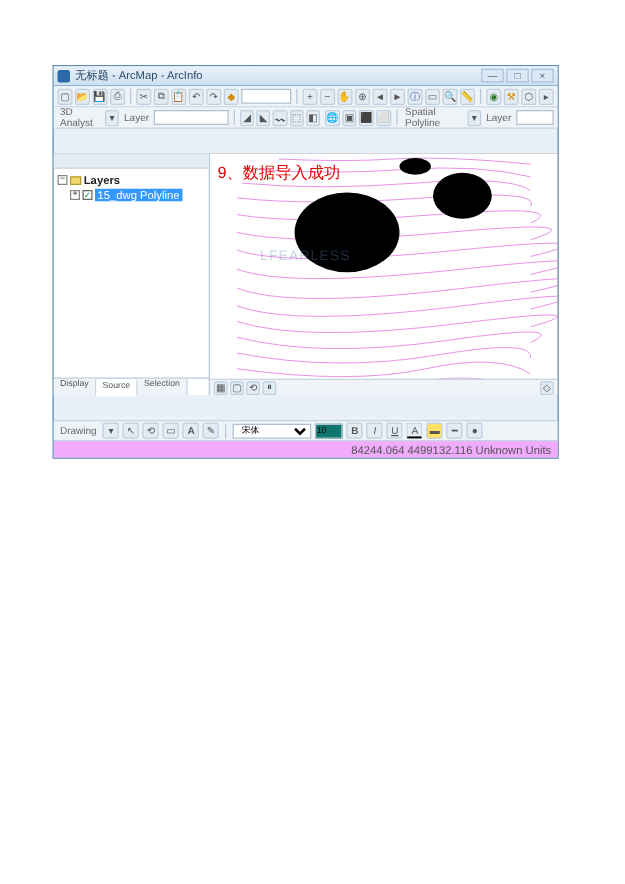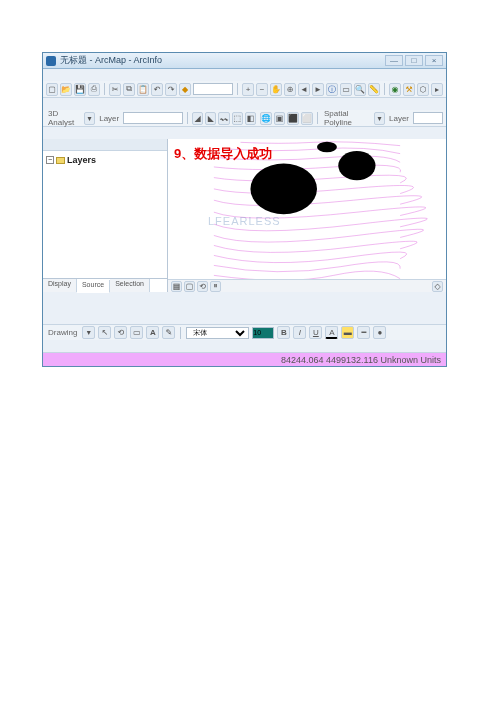--- a/index.html
+++ b/index.html
@@ -1,46 +1,46 @@
 <!DOCTYPE html>
 <html><head>
 <meta charset="utf-8">
 <style>
   * { box-sizing: border-box; margin: 0; padding: 0; font-family: Tahoma, Arial, sans-serif; font-size: 9px; }
   body { background: #fff; width: 500px; height: 707px; }
-  .app-window { position: absolute; left: 42px; top: 52px; width: 405px; height: 315px; border: 1px solid #5a8bb0; background: #eaf0f7; display: flex; flex-direction: column; gap: 12px; }
+  .app-window { position: absolute; left: 42px; top: 52px; width: 405px; height: 315px; border: 1px solid #5a8bb0; background: #eaf0f7; display: flex; flex-direction: column; }
   .titlebar { height: 16px; background: linear-gradient(#e8f1fa,#cde0f0); display: flex; align-items: center; padding: 0 3px; border-bottom: 1px solid #8fb3d1; }
   .titlebar .app-icon { width: 10px; height: 10px; background: #2a6aa8; border-radius: 2px; margin-right: 4px; }
   .titlebar .title { flex: 1; color: #2b4a66; font-size: 9px; }
   .win-controls { display: flex; gap: 2px; }
   .win-btn { width: 18px; height: 11px; background: #dce8f4; border: 1px solid #aac2da; font-size: 8px; line-height: 9px; text-align: center; color: #4a6a88; }
   .menubar { height: 14px; background: #f2f5f9; display: flex; align-items: center; gap: 8px; padding: 0 5px; border-bottom: 1px solid #c7d5e3; font-size: 8px; color: #333; }
   .menubar span { cursor: default; }
   .toolbar-row { height: 17px; background: #eef3f8; display: flex; align-items: center; gap: 2px; padding: 0 3px; border-bottom: 1px solid #c7d5e3; }
   .tb-btn { width: 13px; height: 13px; background: #e3ebf3; border: 1px solid #c0cfdf; border-radius: 2px; display: flex; align-items: center; justify-content: center; font-size: 8px; color: #555; }
   .tb-btn.color1 { color: #d18b00; } .tb-btn.color2 { color: #2a7a2a; } .tb-btn.color3 { color: #3060b0; }
   .tb-sep { width: 1px; height: 12px; background: #b8c7d7; margin: 0 2px; }
   .tb-label { font-size: 8px; color: #666; padding: 0 2px; }
   .tb-input { width: 40px; height: 12px; border: 1px solid #b0c0d0; background: #fff; font-size: 7px; padding: 0 2px; }
   .tb-input.wide { width: 60px; }
-  .workspace { flex: 1; display: flex; background: #404040; }
+  .workspace { flex: 1; display: flex; background: #404040; margin-top: 20px; }
   .toc { width: 125px; border-right: 1px solid #b8c7d7; display: flex; flex-direction: column; background: #fff; }
   .toc-header { height: 12px; background: #e3ebf3; border-bottom: 1px solid #c7d5e3; }
   .toc-tree { flex: 1; padding: 3px; font-size: 8px; }
   .tree-node { display: flex; align-items: center; gap: 2px; padding: 1px 0; color: #222; }
   .tree-node .expand { width: 8px; height: 8px; border: 1px solid #888; text-align: center; line-height: 6px; font-size: 7px; }
   .tree-node .folder { width: 9px; height: 7px; background: #f3d86b; border: 1px solid #b89b30; }
   .tree-node.l2 { padding-left: 10px; }
   .tree-node.selected .lbl { background: #3399ff; color: #fff; padding: 0 2px; }
   .tree-node .chk { width: 8px; height: 8px; border: 1px solid #666; background: #fff; font-size: 7px; line-height: 7px; text-align: center; color: #2a7a2a; }
   .toc-tabs { height: 14px; display: flex; border-top: 1px solid #b8c7d7; }
   .toc-tab { flex: 0 0 auto; padding: 1px 5px; font-size: 7px; border-right: 1px solid #c7d5e3; background: #f0f3f7; color: #555; }
   .toc-tab.active { background: #fff; border-bottom: 1px solid #fff; position: relative; top: 1px; }
   .map-area { flex: 1; position: relative; background: #fff; overflow: hidden; }
-  .annotation { position: absolute; top: 6px; left: 6px; color: #e60000; font-size: 13px; font-weight: 700; }
+  .annotation { position: absolute; top: 6px; left: 6px; color: #e60000; font-size: 13px; font-weight: 400; }
   .watermark { position: absolute; top: 76px; left: 40px; color: rgba(90,130,180,0.35); font-size: 11px; letter-spacing: 1px; }
   .contours { position: absolute; top: 0; left: 0; width: 100%; height: 100%; }
   .contours path { stroke: #d850d8; stroke-width: 0.6; fill: none; }
   .map-tools { position: absolute; bottom: 0; left: 0; right: 0; height: 13px; background: #f0f3f7; border-top: 1px solid #c7d5e3; display: flex; align-items: center; gap: 2px; padding: 0 3px; }
   .map-tools .tb-btn { width: 11px; height: 11px; }
   .bottom-toolbar { height: 16px; background: #eef3f8; display: flex; align-items: center; gap: 3px; padding: 0 3px; border-top: 1px solid #c7d5e3; font-size: 8px; margin-top: 20px; }
   .bt-select { height: 12px; border: 1px solid #b0c0d0; background: #fff; font-size: 7px; padding: 0 2px; width: 63px; }
   .bt-num { width: 22px; height: 12px; border: 1px solid #b0c0d0; background: #0f766e; font-size: 7px; text-align: left; }
   .statusbar { height: 14px; background: #f0abfc; display: flex; align-items: center; justify-content: flex-end; padding: 0 5px; border-top: 1px solid #c7d5e3; font-size: 7px; color: #555; }
 </style>
@@ -115,20 +115,25 @@
   </div>
 
   <div class="workspace">
     <div class="toc">
       <div class="toc-header"></div>
       <div class="toc-tree">
         <div class="tree-node">
           <div class="expand">−</div>
           <div class="folder"></div>
           <span class="lbl" style="font-weight:bold">Layers</span>
+        </div>
+        <div class="tree-node l2 selected">
+          <div class="expand">+</div>
+          <div class="chk">✓</div>
+          <span class="lbl">15_dwg Polyline</span>
         </div>
       </div>
       <div class="toc-tabs">
         <div class="toc-tab">Display</div>
         <div class="toc-tab active">Source</div>
         <div class="toc-tab">Selection</div>
       </div>
     </div>
 
     <div class="map-area">

